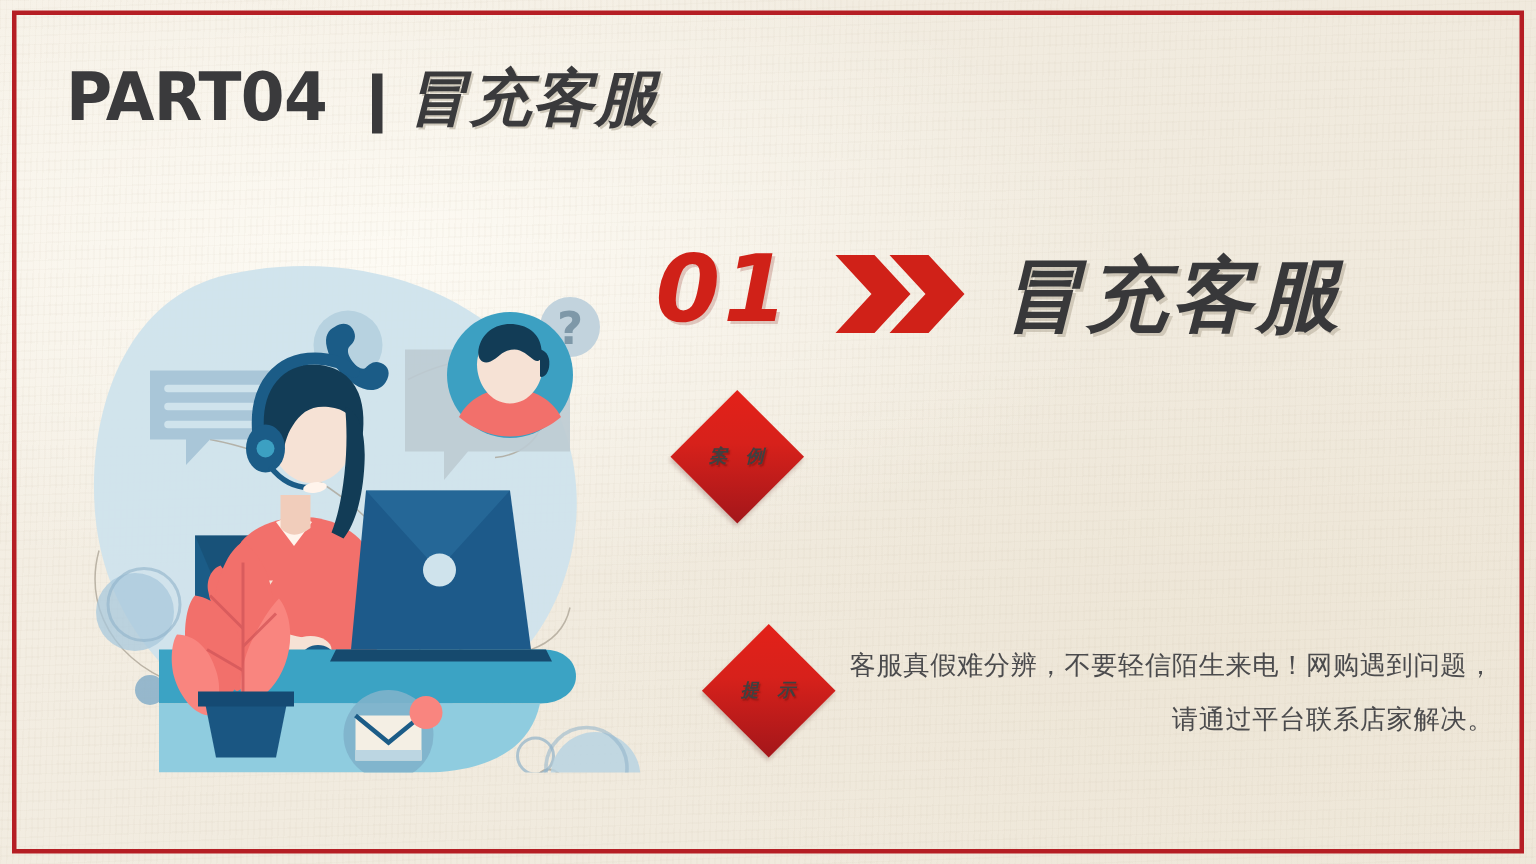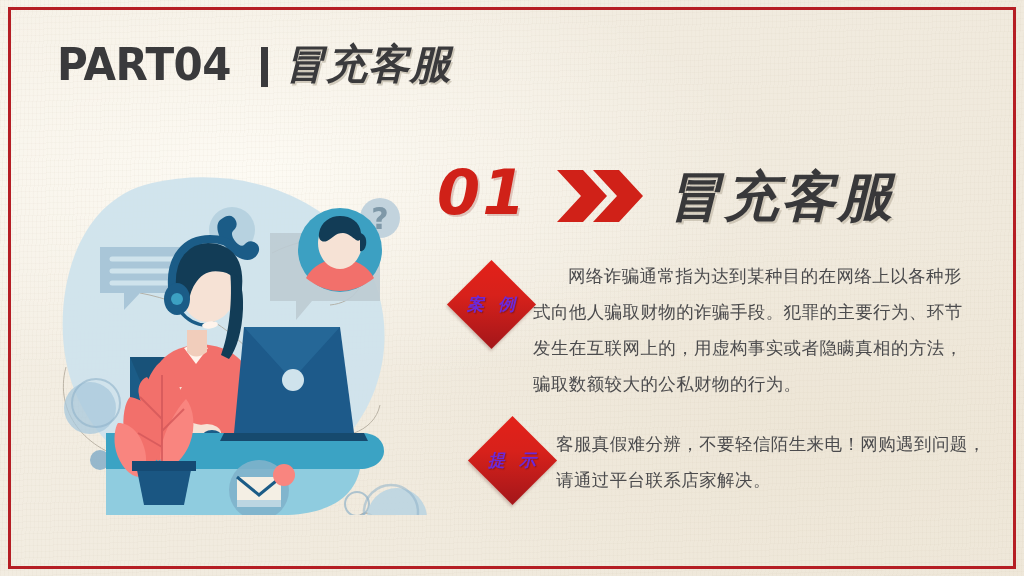--- a/index.html
+++ b/index.html
@@ -38,24 +38,24 @@
     right: 8px;
     bottom: 7px;
     border: 3px solid #B51E24;
     pointer-events: none;
     box-sizing: border-box;
   }
 
   
   .header {
     position: absolute;
-    left: 57px;
+    left: 44px;
     top: 44px;
     display: flex;
-    align-items: flex-start;
+    align-items: flex-end;
     gap: 0px;
   }
   .part-label {
     font-size: 42px;
     font-weight: 900;
     letter-spacing: -0.5px;
     color: #3A3A3C;
     font-family: "DejaVu Sans", sans-serif;
     line-height: 1;
     transform: scaleY(1.06);
@@ -147,40 +147,40 @@
   }
   .diamond-text {
     position: absolute;
     left: 0;
     top: 0;
     width: 96px;
     height: 96px;
     display: flex;
     align-items: center;
     justify-content: center;
-    color: #6d28d9;
-    font-size: 17px;
+    color: #404040;
+    font-size: 12px;
     font-weight: 700;
     letter-spacing: 4px;
     font-family: "DejaVu Sans", "Liberation Sans", sans-serif;
     font-style: italic;
     text-indent: 4px;
     text-shadow: 1px 1px 1px rgba(90,20,15,0.45);
   }
   .block-body {
     flex: 1;
     color: #4B4B4D;
     font-size: 17.5px;
     line-height: 36px;
     font-family: "DejaVu Sans", "Liberation Sans", sans-serif;
     letter-spacing: 0.4px;
     padding-top: 2px;
   }
   .block-case .block-body { text-indent: 2em; margin-left: -6px; }
-  .block-tip .block-body  { padding-top: 14px; margin-left: -4px; }
+  .block-tip .block-body  { padding-top: 14px; margin-left: -4px; text-align: right; }
 
   
   .illustration {
     position: absolute;
     left: 44px;
     top: 175px;
     width: 400px;
     height: 340px;
   }
   .illustration svg { display: block; }
@@ -207,21 +207,20 @@
       </svg>
     </span>
     <span class="title-cn">冒充客服</span>
   </div>
 
   <div class="block block-case">
     <div class="diamond-wrap">
       <div class="diamond"></div>
       <div class="diamond-text">案 例</div>
     </div>
-    <div class="block-body">网络诈骗通常指为达到某种目的在网络上以各种形式向他人骗取财物的诈骗手段。犯罪的主要行为、环节发生在互联网上的，用虚构事实或者隐瞒真相的方法，骗取数额较大的公私财物的行为。</div>
   </div>
 
   <div class="block block-tip">
     <div class="diamond-wrap">
       <div class="diamond"></div>
       <div class="diamond-text">提 示</div>
     </div>
     <div class="block-body">客服真假难分辨，不要轻信陌生来电！网购遇到问题，请通过平台联系店家解决。</div>
   </div>
 

